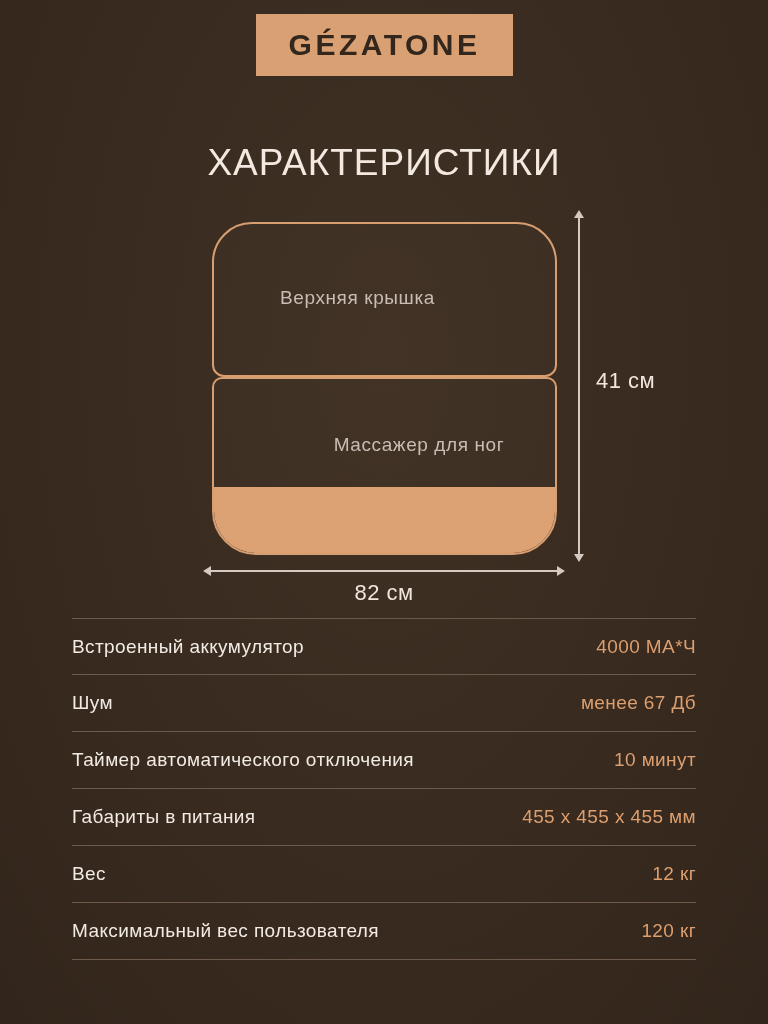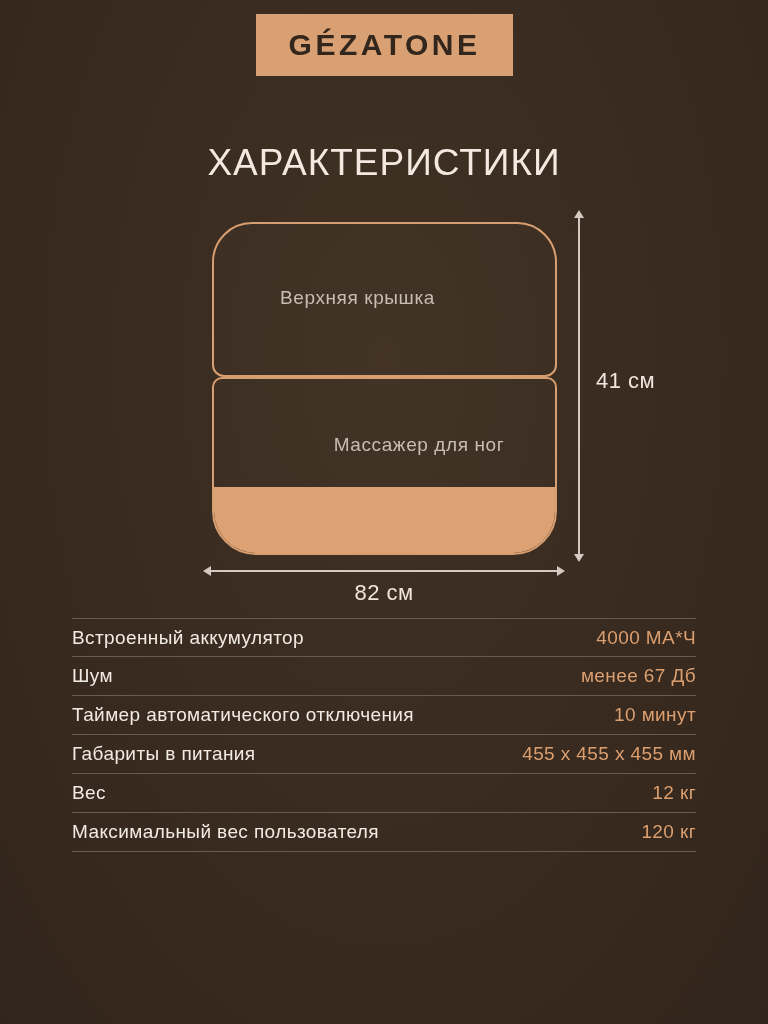--- a/index.html
+++ b/index.html
@@ -195,21 +195,21 @@
   .specs {
     position: absolute;
     left: 72px;
     top: 618px;
     width: 624px;
   }
   .spec-row {
     display: flex;
     align-items: center;
     justify-content: space-between;
-    height: 39px;
+    height: 57px;
     border-bottom: 1px solid #6d5a4b;
     box-sizing: border-box;
   }
   .spec-row:first-child {
     border-top: 1px solid #6d5a4b;
   }
   .spec-name {
     color: #f2ebe4;
     font-size: 19px;
     letter-spacing: 0.4px;

